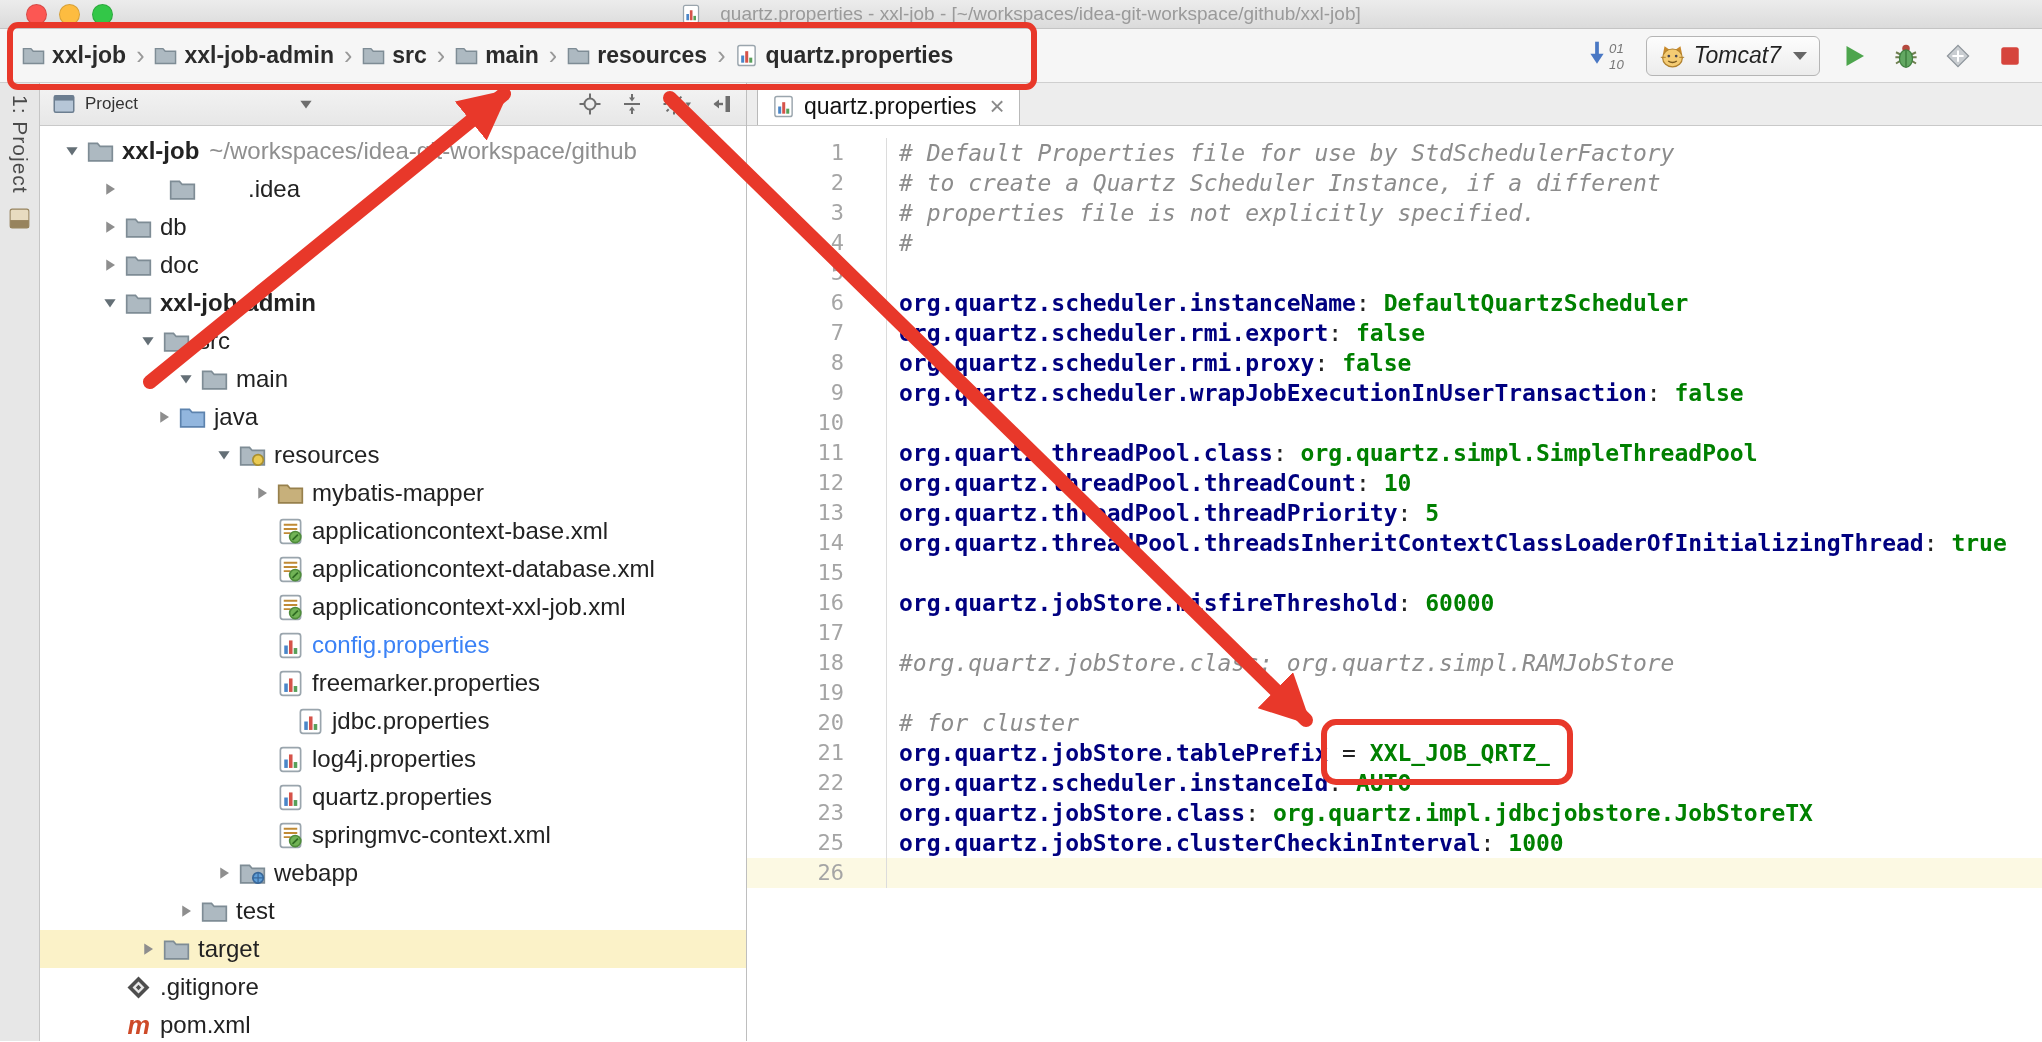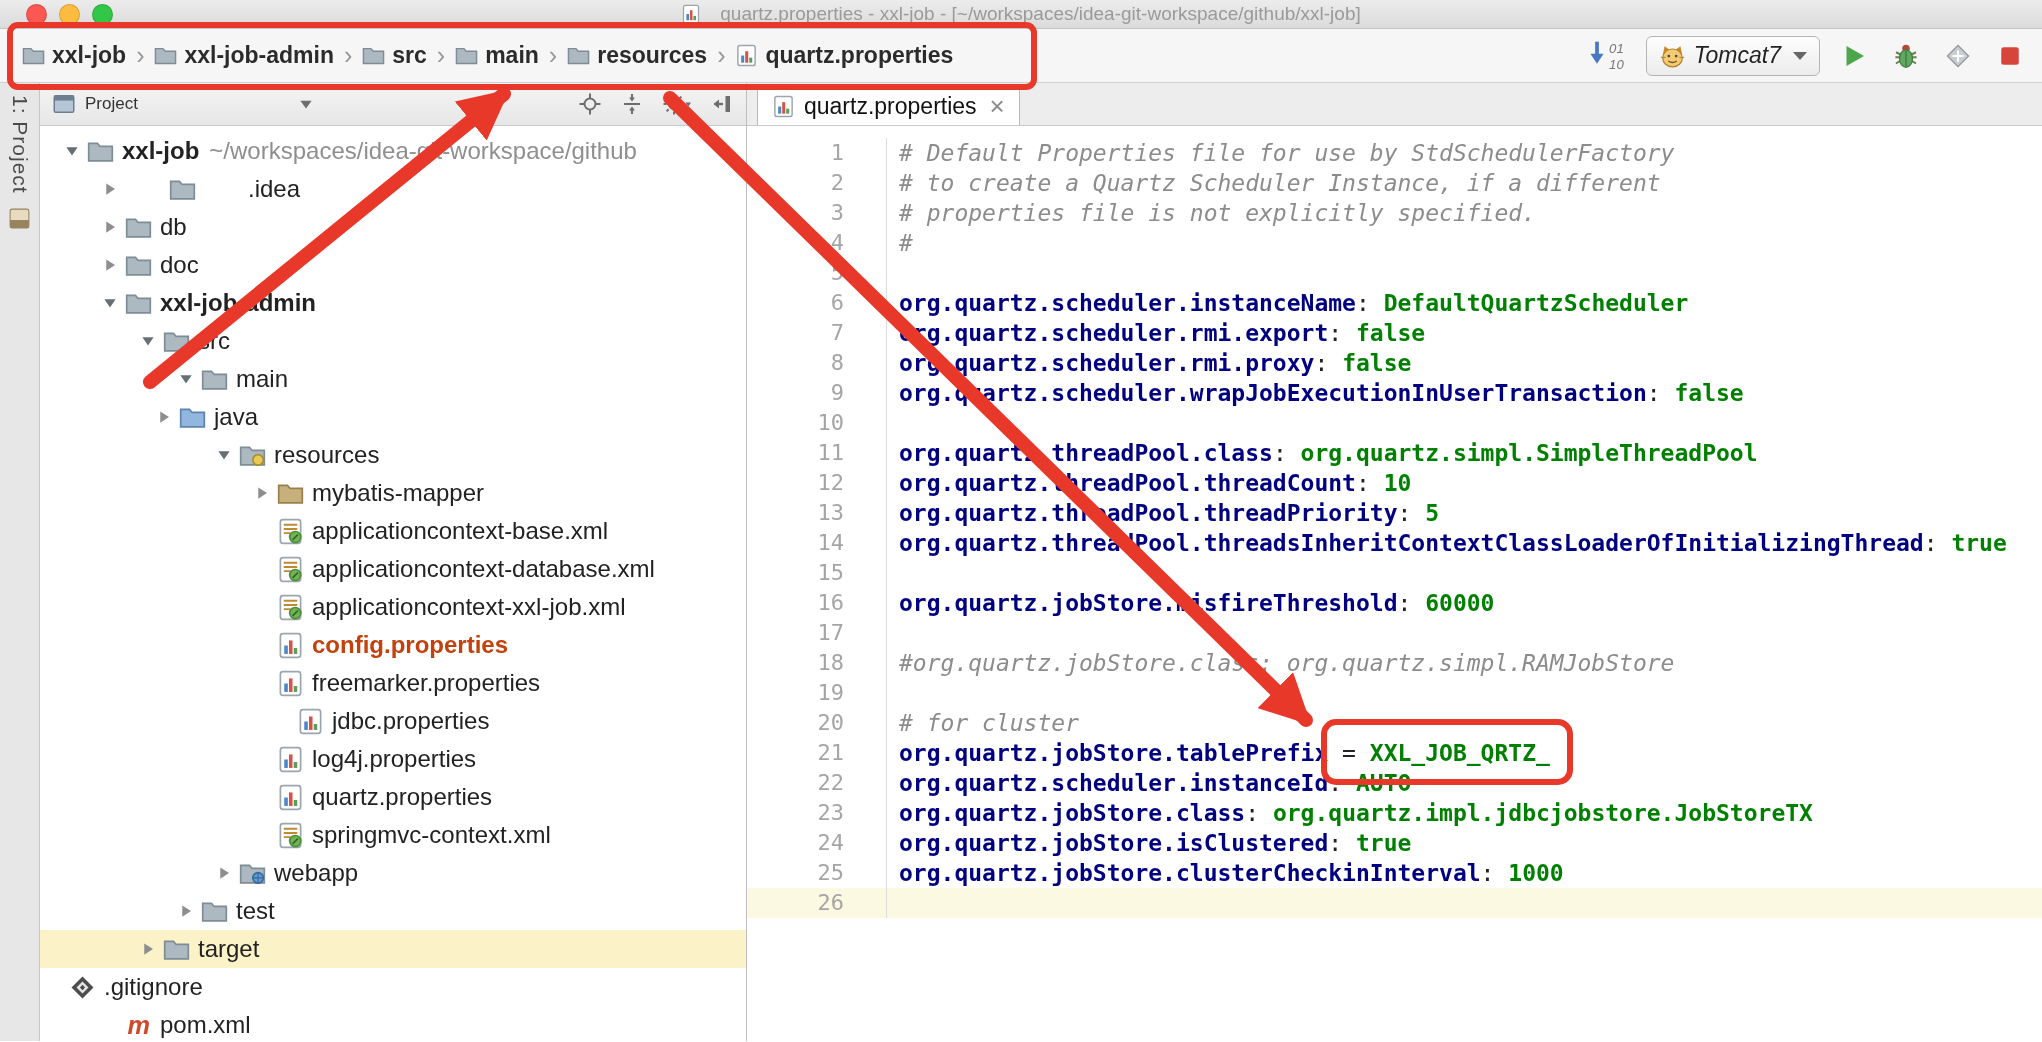--- a/index.html
+++ b/index.html
@@ -77,21 +77,21 @@
   .ph-icons .icon22 { cursor: pointer; }
 
   .tree { flex: 1; overflow: hidden; padding-top: 6px; position: relative; }
   .trow { height: 38px; display: flex; align-items: center; font-size: 24px; color: #222; white-space: nowrap; cursor: pointer; }
   .trow.hl { background: #FBF2C8; }
   .chev { width: 27px; height: 24px; flex: none; display: flex; align-items: center; justify-content: center; }
   .chev svg { width: 20px; height: 20px; display: block; }
   .ticon { width: 27px; height: 27px; margin: 0 8px 0 2px; flex: none; }
   .ticon svg { width: 27px; height: 27px; display: block; }
   .tlabel.bold { font-weight: bold; }
-  .tlabel.mod { color: #c2410c; font-weight: bold; }
+  .tlabel.mod { color: #3b82f6; }
   .tsuffix { color: #8F8F8F; margin-left: 10px; }
 
   
   .editor-col { flex: 1; min-width: 0; display: flex; flex-direction: column; background: #fff; }
   .tabbar { height: 43px; flex: none; background: #EDEDED; border-bottom: 1px solid #C9C9C9; display: flex; align-items: flex-end; padding-left: 10px; }
   .tab {
     height: 39px; display: flex; align-items: center; gap: 9px;
     background: #fff; border: 1px solid #B9B9B9; border-bottom: none;
     border-radius: 5px 5px 0 0; padding: 0 14px; font-size: 23px; color: #111; cursor: pointer;
   }
@@ -580,21 +580,21 @@
                 <polygon points="5,3.5 12,8 5,12.5" fill="#8E8E8E"></polygon>
               </svg>
             </span>
             <span class="ticon">
               <svg viewBox="0 0 16 16">
                 <path d="M1 3.2 L6.2 3.2 L7.8 5 L15 5 L15 13.5 L1 13.5 Z" fill="#ADB9C1" stroke="#7E8C95"></path>
               </svg>
             </span>
             <span class="tlabel">target</span>
           </div>
-          <div class="trow" style="">
+          <div class="trow" style="padding-left: 56px;">
             <span class="chev"></span>
             <span class="ticon">
               <svg viewBox="0 0 16 16">
                 <rect x="3.4" y="3.4" width="9.2" height="9.2" transform="rotate(45 8 8)" fill="#4D4D4D"></rect>
                 <rect x="5.5" y="5.5" width="5" height="5" transform="rotate(45 8 8)" fill="#E6E6E6"></rect>
                 <rect x="6.9" y="6.9" width="2.2" height="2.2" transform="rotate(45 8 8)" fill="#4D4D4D"></rect>
               </svg>
             </span>
             <span class="tlabel">.gitignore</span>
           </div>
@@ -642,21 +642,20 @@
           <div class="eline"><span class="lnum">14</span><span class="lcode"><span class="tok-key">org.quartz.threadPool.threadsInheritContextClassLoaderOfInitializingThread</span><span class="tok-sep">: </span><span class="tok-val">true</span></span></div>
           <div class="eline"><span class="lnum">15</span><span class="lcode"></span></div>
           <div class="eline"><span class="lnum">16</span><span class="lcode"><span class="tok-key">org.quartz.jobStore.misfireThreshold</span><span class="tok-sep">: </span><span class="tok-val">60000</span></span></div>
           <div class="eline"><span class="lnum">17</span><span class="lcode"></span></div>
           <div class="eline"><span class="lnum">18</span><span class="lcode"><span class="tok-comment">#org.quartz.jobStore.class: org.quartz.simpl.RAMJobStore</span></span></div>
           <div class="eline"><span class="lnum">19</span><span class="lcode"></span></div>
           <div class="eline"><span class="lnum">20</span><span class="lcode"><span class="tok-comment"># for cluster</span></span></div>
           <div class="eline"><span class="lnum">21</span><span class="lcode"><span class="tok-key">org.quartz.jobStore.tablePrefix</span><span class="tok-sep"> = </span><span class="tok-val">XXL_JOB_QRTZ_</span></span></div>
           <div class="eline"><span class="lnum">22</span><span class="lcode"><span class="tok-key">org.quartz.scheduler.instanceId</span><span class="tok-sep">: </span><span class="tok-val">AUTO</span></span></div>
           <div class="eline"><span class="lnum">23</span><span class="lcode"><span class="tok-key">org.quartz.jobStore.class</span><span class="tok-sep">: </span><span class="tok-val">org.quartz.impl.jdbcjobstore.JobStoreTX</span></span></div>
-          <div class="eline"><span class="lnum">24</span><span class="lcode"><span class="tok-key">org.quartz.jobStore.isClustered</span><span class="tok-sep">: </span><span class="tok-val">true</span></span></div>
           <div class="eline"><span class="lnum">25</span><span class="lcode"><span class="tok-key">org.quartz.jobStore.clusterCheckinInterval</span><span class="tok-sep">: </span><span class="tok-val">1000</span></span></div>
           <div class="eline cur"><span class="lnum">26</span><span class="lcode"></span></div>
         </div>
     </div>
   </div>
 
   <svg class="annot" id="annot" viewBox="0 0 2042 1042">
     <defs>
       <marker id="ah" viewBox="0 0 10 10" refX="8.5" refY="5" markerWidth="3.6" markerHeight="3.6" orient="auto">
         <path d="M0,0 L10,5 L0,10 z" fill="#E8382A"></path>

